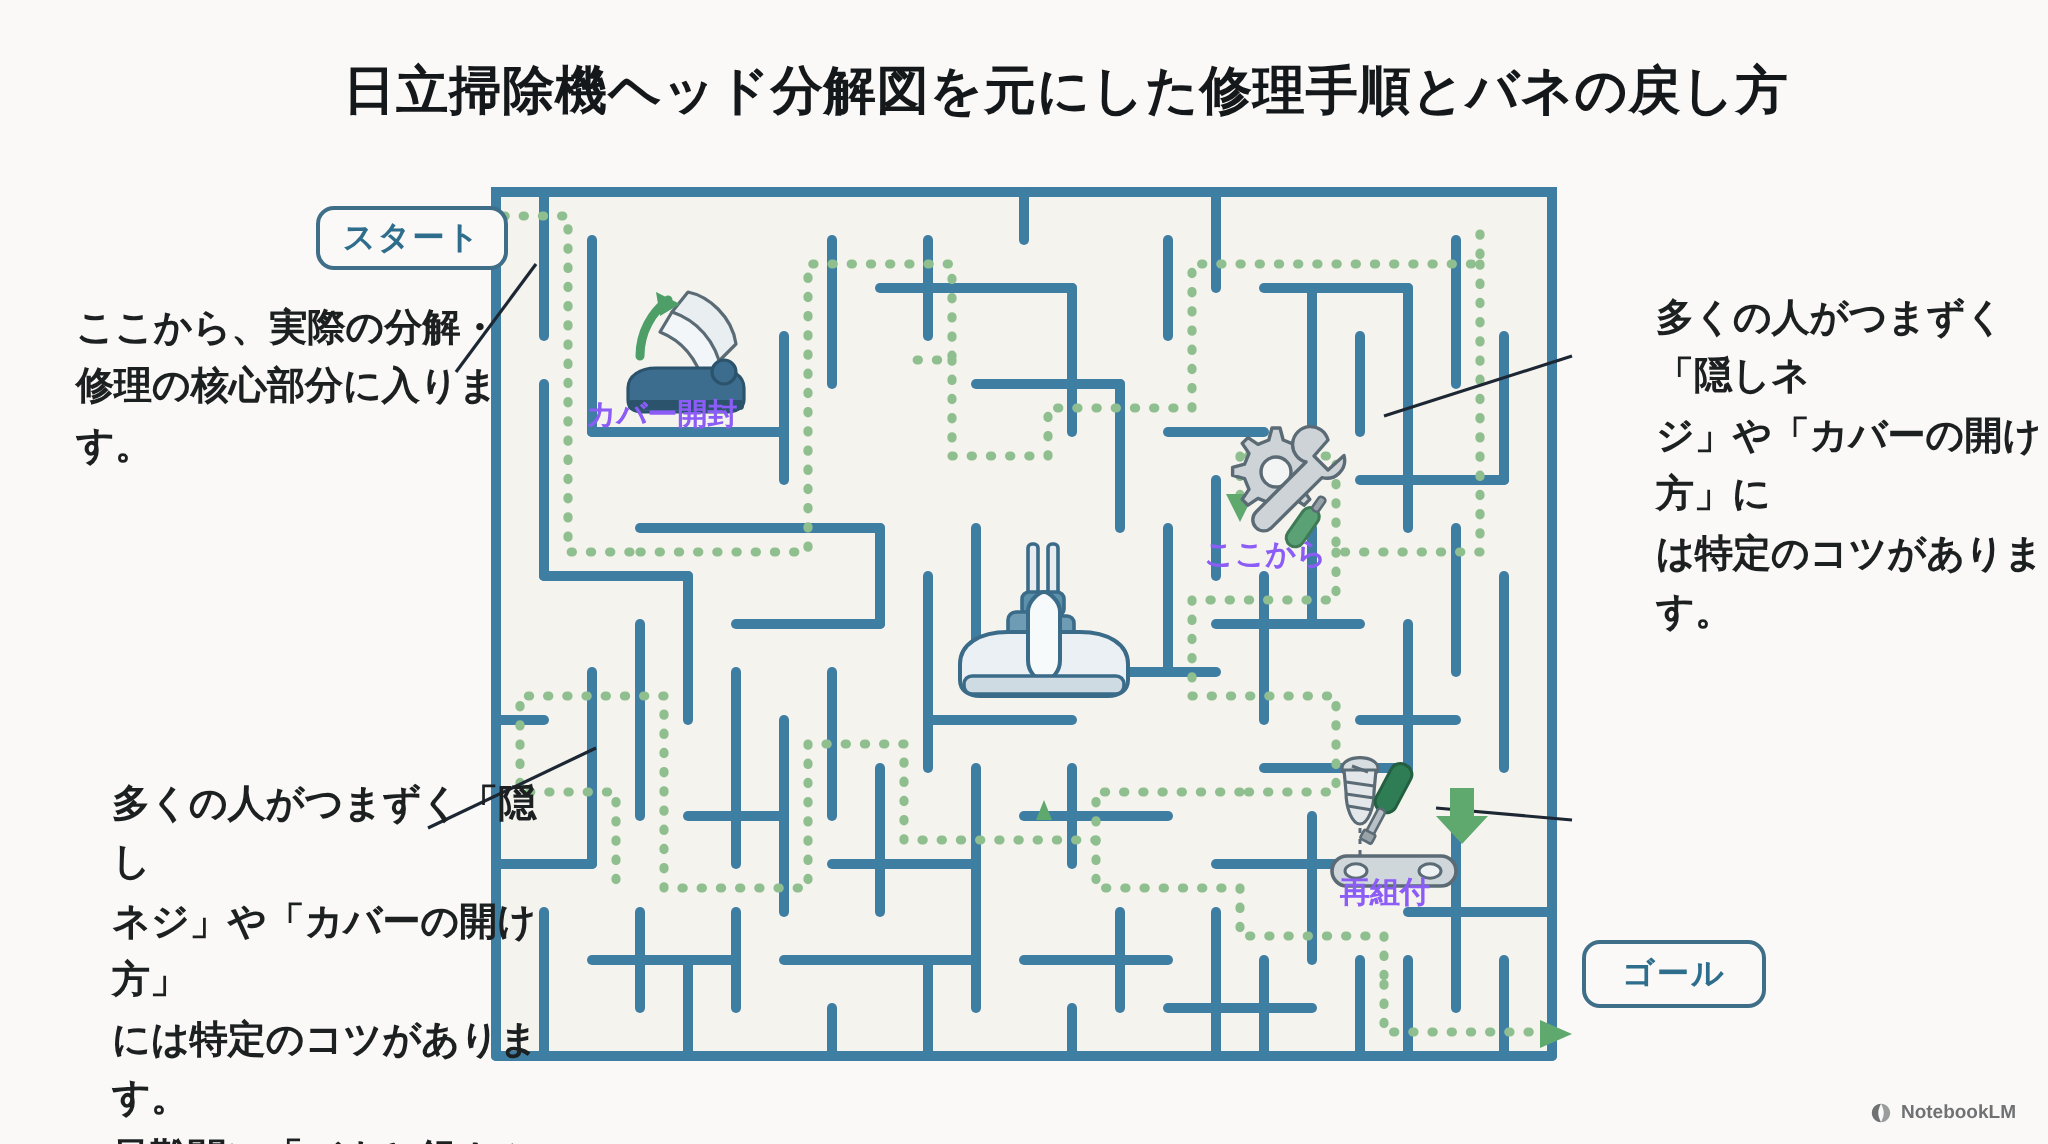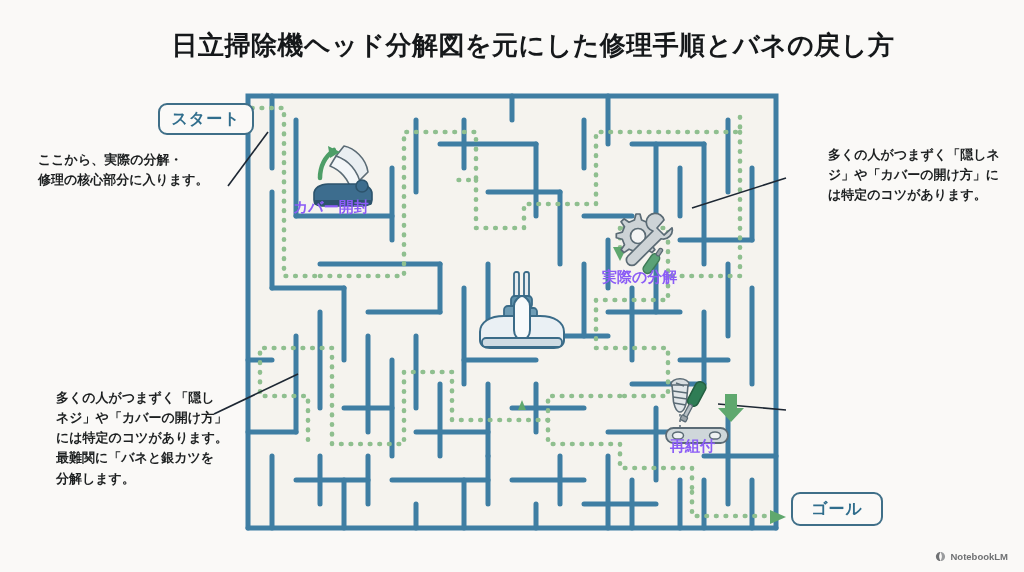--- a/index.html
+++ b/index.html
@@ -21,21 +21,21 @@
     color:#15181a;
     white-space:nowrap;
     padding-left:21px;
   }
   .stage{position:absolute;left:0;top:0;width:1024px;height:572px;}
   svg.stage-svg{position:absolute;left:0;top:0;width:1024px;height:572px;display:block;}
 
   
   .note{
     position:absolute;
-    font-size:13px;
+    font-size:19px;
     line-height:1.55;
     font-weight:bold;
     color:#1d2021;
     white-space:pre-line;
   }
   #note-start{left:38px;top:150px;width:230px;}
   #note-bottom-left{left:38px;top:388px;width:225px;margin-left:18px;}
   #note-top-right{left:792px;top:145px;width:205px;margin-left:36px;}
   #note-bottom-right{left:792px;top:372px;width:205px;}
 
@@ -45,21 +45,21 @@
     border:2.5px solid #3f6f88;
     border-radius:9px;
     background:#faf9f7;
     color:#2f6d8c;
     font-size:16px;
     font-weight:bold;
     letter-spacing:1px;
     display:flex;align-items:center;justify-content:center;
   }
   #badge-start{left:158px;top:103px;width:92px;height:28px;}
-  #badge-goal{left:791px;top:492px;width:88px;height:30px;text-align:center;}
+  #badge-goal{left:791px;top:470px;width:88px;height:30px;text-align:center;}
 
   
   .node-label{
     position:absolute;
     font-size:15px;
     font-weight:bold;
     color:#8b5cf6;
     white-space:nowrap;
     text-align:center;
   }
@@ -268,21 +268,21 @@
 </svg>
 
 <div class="badge" id="badge-start">
   <span>スタート</span>
 </div>
 <div class="badge" id="badge-goal">
   <span>ゴール</span>
 </div>
 
 <div class="node-label" id="label-cover">カバー開封</div>
-<div class="node-label" id="label-repair">実際の分解</div>
+<div class="node-label" id="label-repair">ここから</div>
 <div class="node-label" id="label-reassemble">再組付</div>
 
 <div class="note" id="note-start">ここから、実際の分解・
 修理の核心部分に入ります。</div>
 <div class="note" id="note-bottom-left">多くの人がつまずく「隠し
 ネジ」や「カバーの開け方」
 には特定のコツがあります。
 最難関に「バネと銀カツを
 分解します。</div>
 <div class="note" id="note-top-right">多くの人がつまずく「隠しネ

